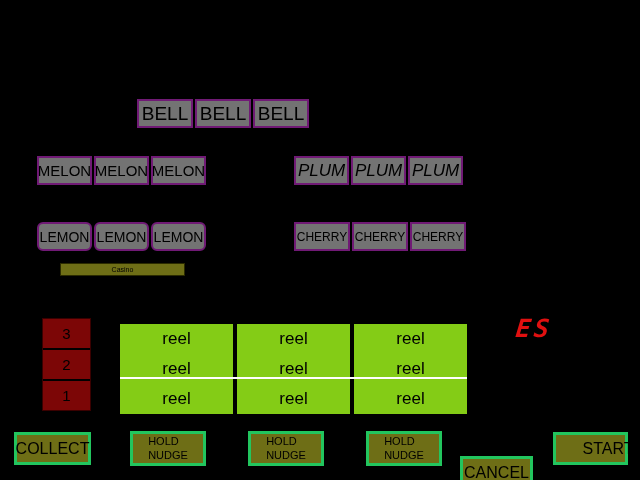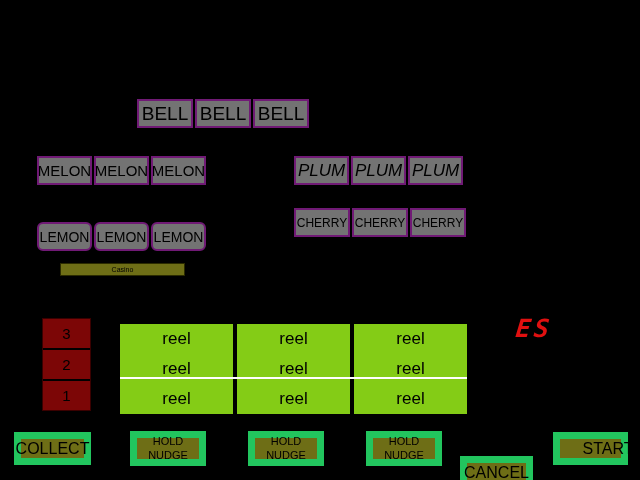--- a/index.html
+++ b/index.html
@@ -11,21 +11,21 @@
   .sym-row{position:absolute;display:flex;gap:2px;}
   .sym{
     background:#737373;border:2px solid #701a75;color:#000;
     display:flex;align-items:center;justify-content:center;
     box-sizing:border-box;height:29px;font-weight:400;
   }
   .bell-row{left:137px;top:99px;}   .bell-row .sym{width:56px;font-size:19px;}
   .melon-row{left:37px;top:156px;}  .melon-row .sym{width:55px;font-size:15px;}
   .plum-row{left:294px;top:156px;}  .plum-row .sym{width:55px;font-size:17px;font-style:italic;}
   .lemon-row{left:37px;top:222px;}  .lemon-row .sym{width:55px;font-size:14px;border-radius:6px;}
-  .cherry-row{left:294px;top:208px;text-align:center;}.cherry-row .sym{width:56px;font-size:12px;}
+  .cherry-row{left:294px;top:222px;text-align:center;}.cherry-row .sym{width:56px;font-size:12px;}
   
   .casino{
     position:absolute;left:60px;top:263px;width:125px;height:13px;
     background:#6e6e16;border:1px solid #2b2b00;box-sizing:border-box;
     display:flex;align-items:center;justify-content:center;
     font-size:7px;color:#000;
   }
   
   .win-col{
     position:absolute;left:42px;top:318px;width:49px;height:93px;
@@ -52,23 +52,23 @@
   }
   
   .seg-display{
     position:absolute;left:516px;top:314px;
     color:#e01010;font-family:"DejaVu Sans Mono",monospace;
     font-size:25px;font-weight:bold;font-style:italic;
     letter-spacing:3px;transform:skewX(-6deg);
   }
   
   .btn{
-    position:absolute;background:#6e6e16;border:7px solid #22c55e;color:#000;
+    position:absolute;background:#6e6e16;border:3px solid #22c55e;color:#000;
     display:flex;align-items:center;justify-content:center;
-    box-sizing:border-box;text-align:center;cursor:pointer;
+    box-sizing:border-box;text-align:left;cursor:pointer;
   }
   .btn-collect{left:14px;top:432px;width:77px;height:33px;font-size:16px;}
   .btn-hold{width:76px;height:35px;top:431px;font-size:11px;line-height:1.25;white-space:pre-line;}
   .btn-hold1{left:130px;} .btn-hold2{left:248px;} .btn-hold3{left:366px;}
   .btn-cancel{left:460px;top:432px;width:73px;height:33px;font-size:16px;margin-top:24px;}
   .btn-start{left:553px;top:432px;width:75px;height:33px;font-size:16px;padding-left:35px;}
 </style>
 </head>
 <body>
 

